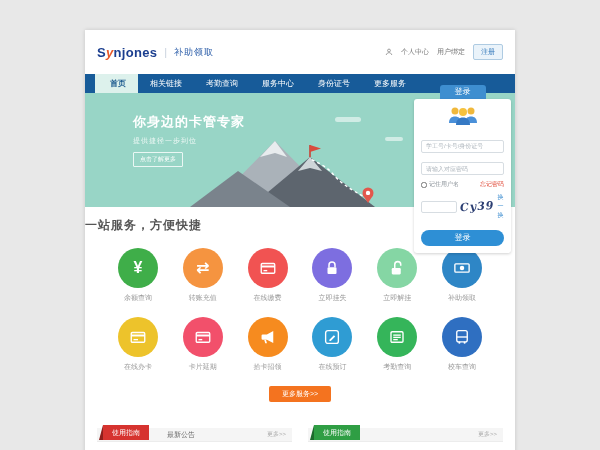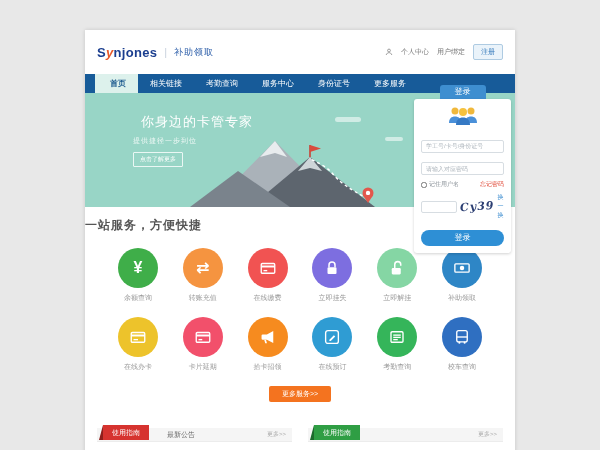--- a/index.html
+++ b/index.html
@@ -19,21 +19,21 @@
   .register-btn { font-size:7px; color:#3a7dbd; background:#eaf3fa; border:1px solid #aecbe2; border-radius:2px; padding:2px 7px; cursor:pointer; }
 
   
   .nav { height:19px; background:#175b99; display:flex; align-items:stretch; padding-left:10px; position:relative; z-index:1; }
   .nav-item { color:#fff; font-size:8px; line-height:19px; padding:0 12px; cursor:pointer; }
   .nav-item.active { background:#ddf1ec; color:#1c5a8e; font-weight:bold;padding-left:15px; }
 
   
   .hero { height:114px; background:#98d5c6; position:relative; }
   .hero-copy { position:absolute; left:48px; top:20px; z-index:2; }
-  .hero-title { font-size:13px; font-weight:normal; color:#fff; letter-spacing:1px;margin-left:8px; }
+  .hero-title { font-size:13px; font-weight:bold; color:#fff; letter-spacing:1px; }
   .hero-sub { font-size:7px; color:rgba(255,255,255,.85); margin-top:5px; letter-spacing:1px; }
   .hero-cta { display:inline-block; margin-top:6px; font-size:6px; color:#fff; border:1px solid rgba(255,255,255,.8); padding:2px 6px; border-radius:1px; cursor:pointer; }
   .mountains { position:absolute; left:105px; bottom:0; z-index:1; }
   .cloud { position:absolute; background:rgba(255,255,255,.55); border-radius:8px; }
 
   
   .login { position:absolute; right:4px; top:-8px; width:97px; z-index:5; }
   .login-tab { width:46px; margin:0 auto; background:#3e8ed0; color:#fff; font-size:8px; text-align:center; line-height:14px; height:14px; border-radius:3px 3px 0 0; cursor:pointer; }
   .login-body { background:#fff; border-radius:3px; box-shadow:0 1px 3px rgba(0,0,0,.18); padding:5px 7px 7px; }
   .users-icon { text-align:center; margin:2px 0 4px; }

